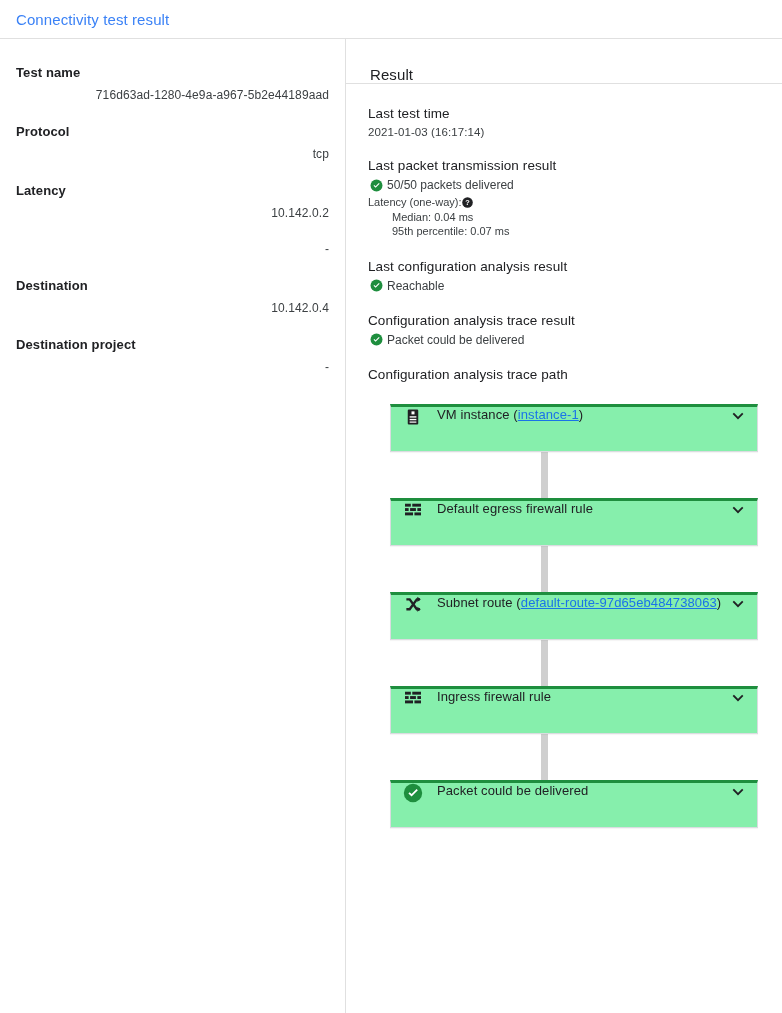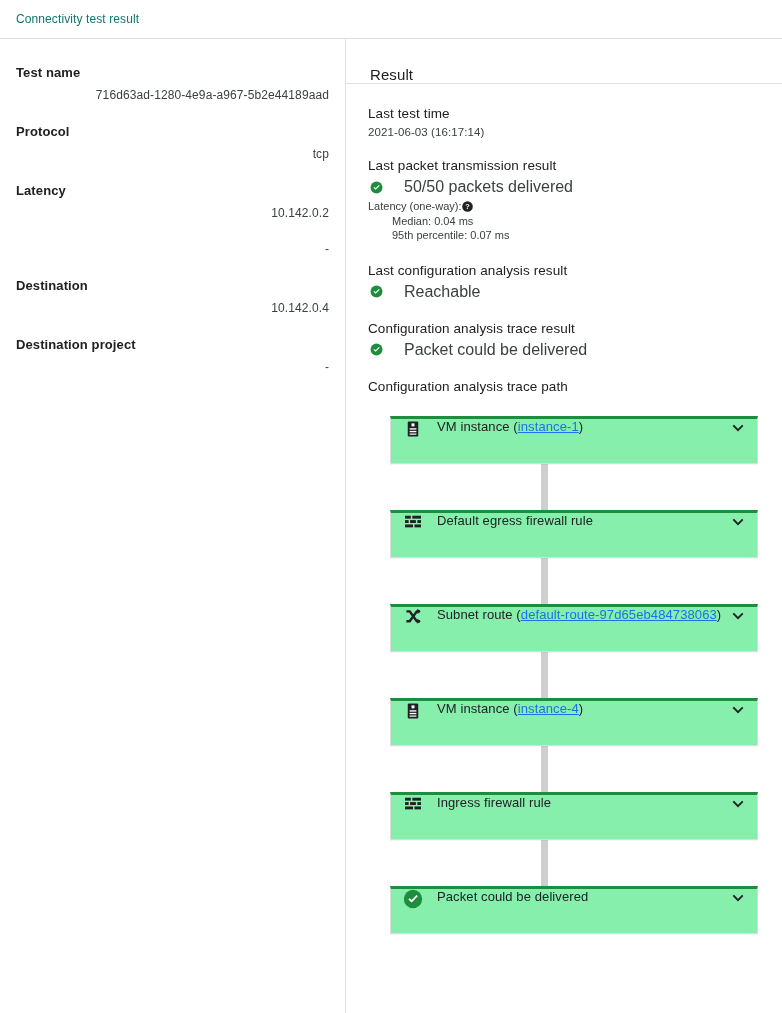--- a/index.html
+++ b/index.html
@@ -16,22 +16,22 @@
 
   
   .page-header {
     height: 39px;
     border-bottom: 1px solid #e0e0e0;
     display: flex;
     align-items: center;
     padding-left: 16px;
   }
   .page-header-title {
-    font-size: 12px;
-    color: #0f766e;
+    font-size: 15px;
+    color: #3b82f6;
     letter-spacing: .1px;
   }
 
   
   .body-wrap {
     display: flex;
     height: 974px;
     align-items: stretch;
   }
   .left-pane {
@@ -86,22 +86,22 @@
   }
   .section-value {
     font-size: 11.5px;
     color: #3c4043;
     letter-spacing: .1px;
   }
 
   .status-line {
     display: flex;
     align-items: center;
-    gap: 21px;
-    font-size: 16px;
+    gap: 4px;
+    font-size: 12px;
     color: #3c4043;
     margin-top: 3px;
     padding-left: 2px;
   }
 
   
   .check-ico {
     width: 13px; height: 13px;
     flex: 0 0 13px;
     display: block;
@@ -225,21 +225,21 @@
   <div class="right-pane">
 
     <div class="result-header">
       <div class="result-header-title">Result</div>
     </div>
 
     <div class="result-body">
 
       <div class="section">
         <div class="section-title">Last test time</div>
-        <div class="section-value">2021-06-03 (16:17:14)</div>
+        <div class="section-value">2021-01-03 (16:17:14)</div>
       </div>
 
       <div class="section">
         <div class="section-title">Last packet transmission result</div>
 
         <div class="status-line">
           <svg class="check-ico" viewBox="0 0 24 24">
             <circle cx="12" cy="12" r="11" fill="#1e8e3e"></circle>
             <path d="M10.3 16.3l-3.8-3.8 1.5-1.5 2.3 2.3 6-6 1.5 1.5z" fill="#ffffff"></path>
           </svg>
@@ -336,37 +336,20 @@
             </svg>
           </span>
           <span class="trace-label">
             <span>Subnet route (</span><span class="trace-link">default-route-97d65eb484738063</span><span>)</span>
           </span>
           <svg class="chev" viewBox="0 0 24 24">
             <path d="M6.5 9.2l5.5 5.6 5.5-5.6" fill="none" stroke="#202124" stroke-width="2.4" stroke-linecap="square"></path>
           </svg>
         </div>
 
-        <div class="trace-card">
-          <span class="trace-icon">
-            <svg width="18" height="18" viewBox="0 0 24 24">
-              <rect x="5" y="2" width="14" height="20" rx="1.5" fill="#202124"></rect>
-              <rect x="10" y="4.5" width="4" height="4" fill="#ffffff"></rect>
-              <rect x="7.5" y="11" width="9" height="1.8" fill="#ffffff"></rect>
-              <rect x="7.5" y="14.5" width="9" height="1.8" fill="#ffffff"></rect>
-              <rect x="7.5" y="18" width="9" height="1.6" fill="#ffffff"></rect>
-            </svg>
-          </span>
-          <span class="trace-label">
-            <span>VM instance (</span><span class="trace-link">instance-4</span><span>)</span>
-          </span>
-          <svg class="chev" viewBox="0 0 24 24">
-            <path d="M6.5 9.2l5.5 5.6 5.5-5.6" fill="none" stroke="#202124" stroke-width="2.4" stroke-linecap="square"></path>
-          </svg>
-        </div>
 
         <div class="trace-card">
           <span class="trace-icon">
             <svg width="18" height="16" viewBox="0 0 24 22">
               <rect x="1" y="1" width="8" height="4" fill="#202124"></rect>
               <rect x="11" y="1" width="12" height="4" fill="#202124"></rect>
               <rect x="1" y="7" width="5" height="4" fill="#202124"></rect>
               <rect x="8" y="7" width="8" height="4" fill="#202124"></rect>
               <rect x="18" y="7" width="5" height="4" fill="#202124"></rect>
               <rect x="1" y="13" width="11" height="4" fill="#202124"></rect>

